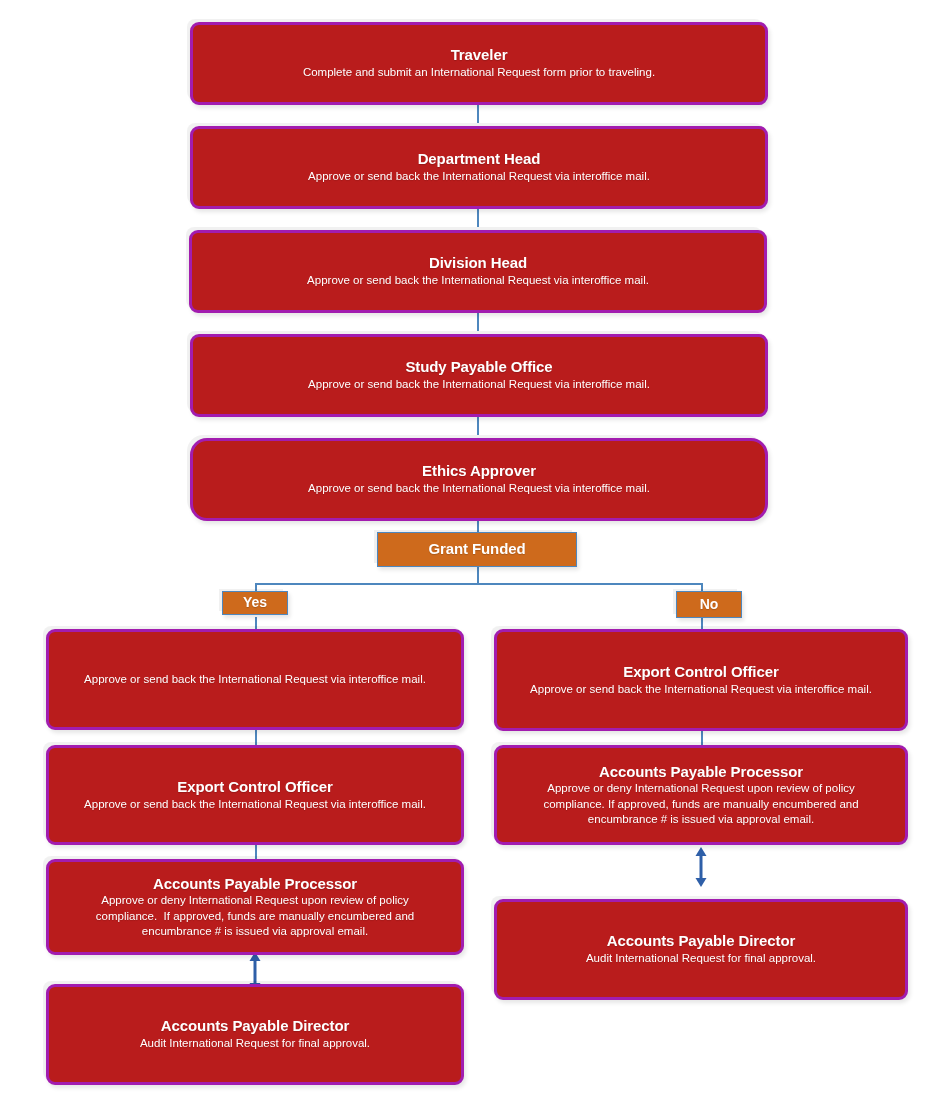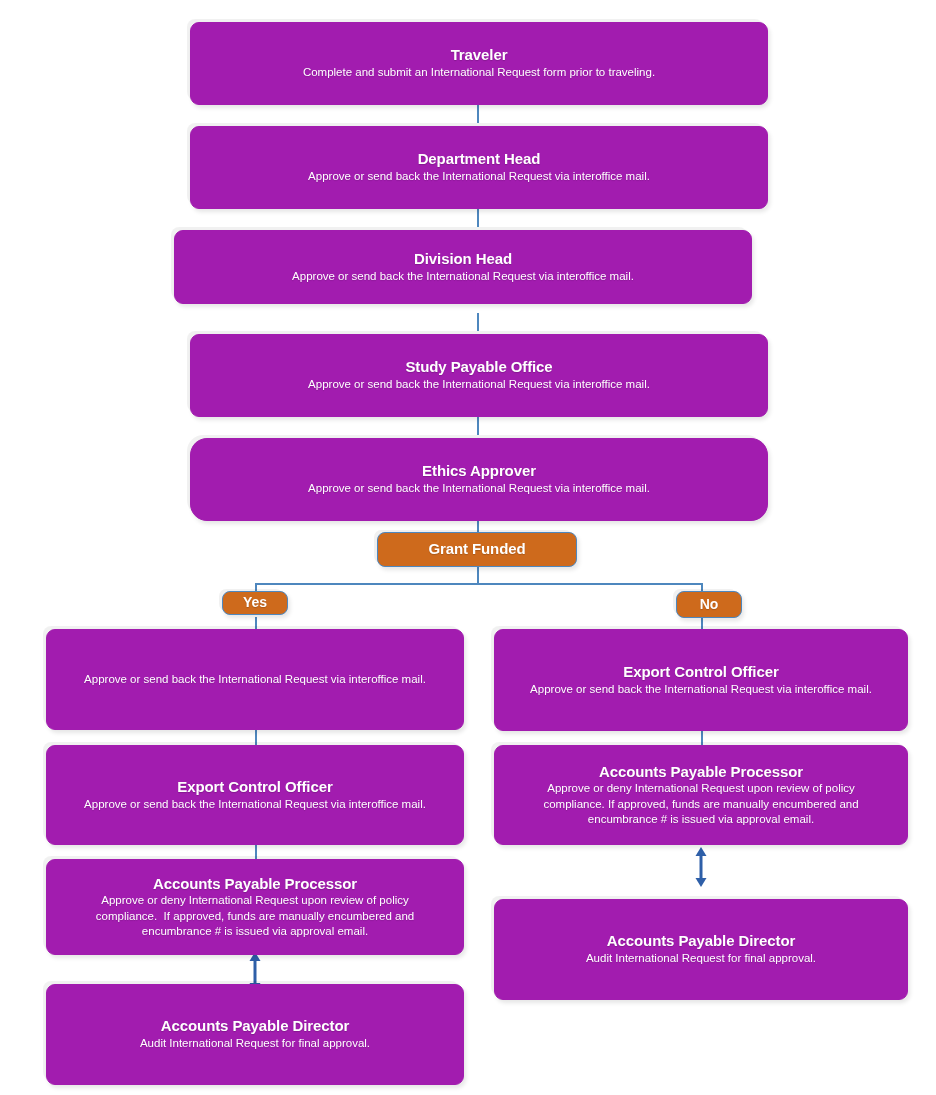--- a/index.html
+++ b/index.html
@@ -45,31 +45,31 @@
     color: #ffffff;
     text-align: center;
     display: flex;
     flex-direction: column;
     align-items: center;
     justify-content: center;
     padding: 4px 16px;
     overflow: hidden;
   }
   .node.process {
-    background: #a21caf;
-    border: 1px solid #a21caf;
+    background: #b91c1c;
+    border: 3px solid #a21caf;
     box-shadow: -4px -4px 0 -1px rgba(0,0,0,0.055),
                  2px  3px 4px rgba(0,0,0,0.10);
   }
   .node.decision,
   .node.branch-label {
     background: #D2691E;
     background: #CE6A1C;
     border: 1px solid #4E87BE;
-    border-radius: 8px;
+    border-radius: 0;
     box-shadow: -4px -3px 0 -1px rgba(0,0,0,0.055),
                  2px  3px 4px rgba(0,0,0,0.10);
   }
 
   .node-title {
     font-size: 15px;
     font-weight: bold;
     line-height: 1.25;
     letter-spacing: -0.1px;
     text-shadow: 0 1px 1px rgba(0,0,0,0.18);
@@ -122,21 +122,21 @@
   <div class="node process" style="left:190px; top:22px; width:578px; height:83px;">
     <div class="node-title">Traveler</div>
     <div class="node-desc">Complete and submit an International Request form prior to traveling.</div>
   </div>
 
   <div class="node process" style="left:190px; top:126px; width:578px; height:83px;">
     <div class="node-title">Department Head</div>
     <div class="node-desc">Approve or send back the International Request via interoffice mail.</div>
   </div>
 
-  <div class="node process" style="left:174px; top:230px; width:578px; height:74px;">
+  <div class="node process" style="left:189px; top:230px; width:578px; height:83px;">
     <div class="node-title">Division Head</div>
     <div class="node-desc">Approve or send back the International Request via interoffice mail.</div>
   </div>
 
   <div class="node process" style="left:190px; top:334px; width:578px; height:83px;">
     <div class="node-title">Study Payable Office</div>
     <div class="node-desc">Approve or send back the International Request via interoffice mail.</div>
   </div>
 
   <div class="node process" style="left:190px; top:438px; width:578px; height:83px;border-radius:17px;">

